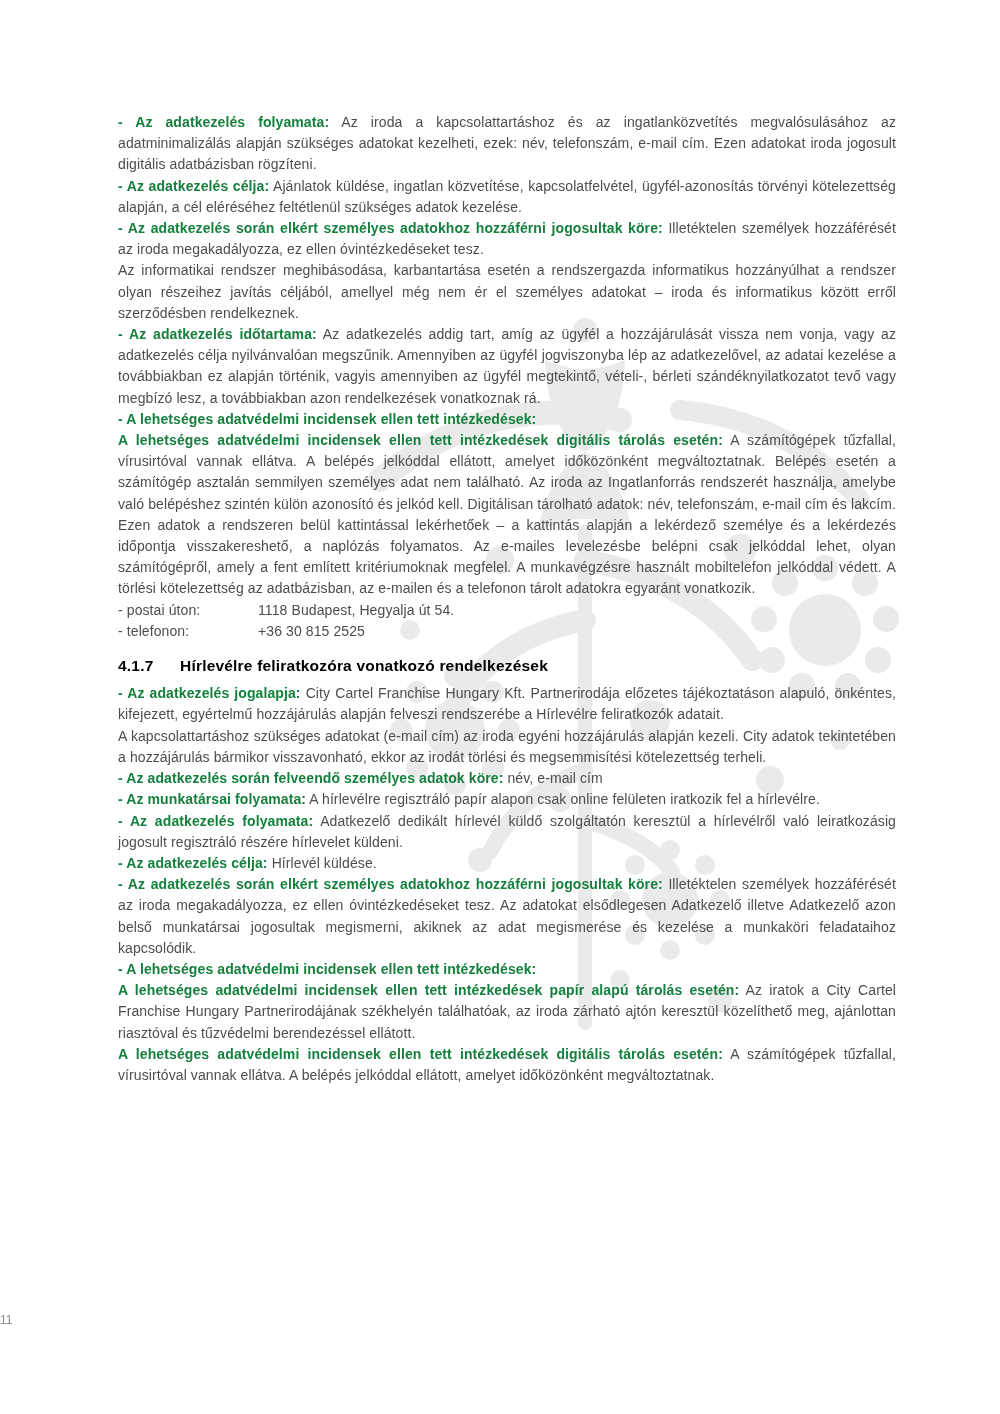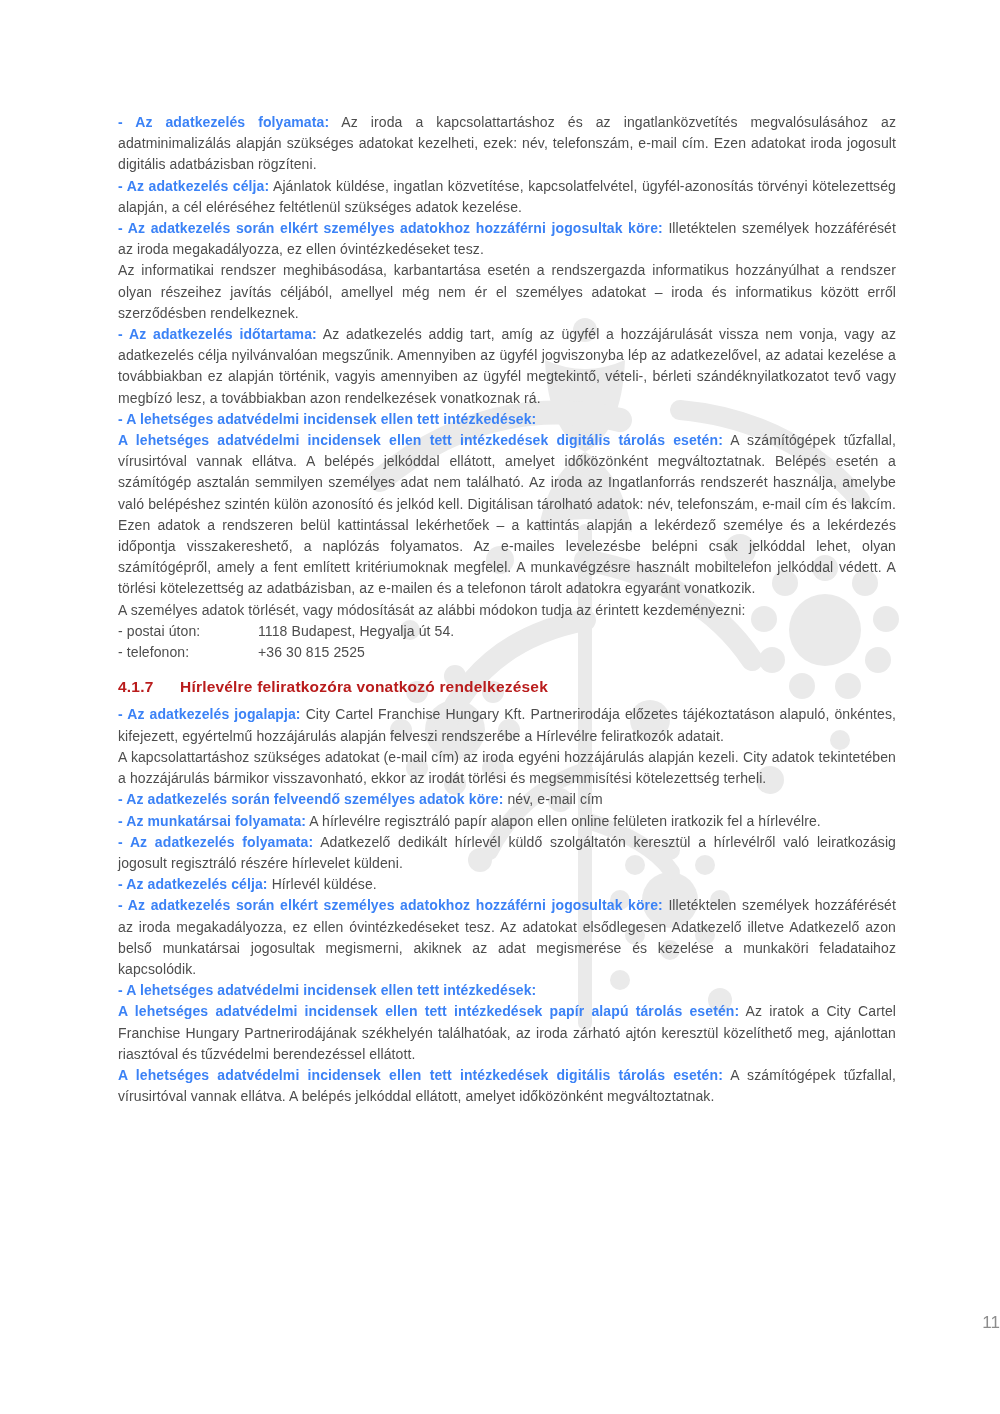--- a/index.html
+++ b/index.html
@@ -21,38 +21,38 @@
     left: 118px; top: 112px;
     width: 778px;
     z-index: 1;
     color: #4d4d4d;
     font-size: 14px;
     line-height: 21.2px;
     letter-spacing: 0.1px;
     text-align: justify;
   }
   .content p { margin: 0; }
-  .lead { font-weight: bold; color: #3b82f6; }
+  .lead { font-weight: bold; color: #15803d; }
   .contact-row { display: flex; text-align: left; }
   .contact-label { width: 140px; flex: 0 0 140px; }
   .section-heading {
     margin: 13px 0 7px 0;
     font-size: 15.5px;
     letter-spacing: 0.2px;
     font-weight: bold;
-    color: #b91c1c;
+    color: #000000;
     text-align: left;
   }
   .heading-number { display: inline-block; width: 62px; }
   .page-number {
     position: absolute;
     top: 1313px; left: 0;
     width: 100%;
-    text-align: right;
-    font-size: 17px;
+    text-align: left;
+    font-size: 12px;
     color: #8c8c8c;
     z-index: 1;
   }
 </style>
 </head>
 <body>
 
 <svg class="watermark" viewBox="0 0 600 740" aria-hidden="true">
   <g fill="#eaeaea" stroke="none">
 
@@ -116,39 +116,38 @@
 
 <div class="content">
 
   <p><span class="lead">- Az adatkezelés folyamata:</span><span> Az iroda a kapcsolattartáshoz és az ingatlanközvetítés megvalósulásához az adatminimalizálás alapján szükséges adatokat kezelheti, ezek: név, telefonszám, e-mail cím. Ezen adatokat iroda jogosult digitális adatbázisban rögzíteni.</span></p>
   <p><span class="lead">- Az adatkezelés célja:</span><span> Ajánlatok küldése, ingatlan közvetítése, kapcsolatfelvétel, ügyfél-azonosítás törvényi kötelezettség alapján, a cél eléréséhez feltétlenül szükséges adatok kezelése.</span></p>
   <p><span class="lead">- Az adatkezelés során elkért személyes adatokhoz hozzáférni jogosultak köre:</span><span> Illetéktelen személyek hozzáférését az iroda megakadályozza, ez ellen óvintézkedéseket tesz.</span></p>
   <p><span class="lead"></span><span>Az informatikai rendszer meghibásodása, karbantartása esetén a rendszergazda informatikus hozzányúlhat a rendszer olyan részeihez javítás céljából, amellyel még nem ér el személyes adatokat – iroda és informatikus között erről szerződésben rendelkeznek.</span></p>
   <p><span class="lead">- Az adatkezelés időtartama:</span><span> Az adatkezelés addig tart, amíg az ügyfél a hozzájárulását vissza nem vonja, vagy az adatkezelés célja nyilvánvalóan megszűnik. Amennyiben az ügyfél jogviszonyba lép az adatkezelővel, az adatai kezelése a továbbiakban ez alapján történik, vagyis amennyiben az ügyfél megtekintő, vételi-, bérleti szándéknyilatkozatot tevő vagy megbízó lesz, a továbbiakban azon rendelkezések vonatkoznak rá.</span></p>
   <p><span class="lead">- A lehetséges adatvédelmi incidensek ellen tett intézkedések:</span><span></span></p>
   <p><span class="lead">A lehetséges adatvédelmi incidensek ellen tett intézkedések digitális tárolás esetén:</span><span> A számítógépek tűzfallal, vírusirtóval vannak ellátva. A belépés jelkóddal ellátott, amelyet időközönként megváltoztatnak. Belépés esetén a számítógép asztalán semmilyen személyes adat nem található. Az iroda az Ingatlanforrás rendszerét használja, amelybe való belépéshez szintén külön azonosító és jelkód kell. Digitálisan tárolható adatok: név, telefonszám, e-mail cím és lakcím. Ezen adatok a rendszeren belül kattintással lekérhetőek – a kattintás alapján a lekérdező személye és a lekérdezés időpontja visszakereshető, a naplózás folyamatos. Az e-mailes levelezésbe belépni csak jelkóddal lehet, olyan számítógépről, amely a fent említett kritériumoknak megfelel. A munkavégzésre használt mobiltelefon jelkóddal védett. A törlési kötelezettség az adatbázisban, az e-mailen és a telefonon tárolt adatokra egyaránt vonatkozik.</span></p>
-  <p><span class="lead"></span><span>A személyes adatok törlését, vagy módosítását az alábbi módokon tudja az érintett kezdeményezni:</span></p>
 
   <div class="contact-row">
     <span class="contact-label">- postai úton:</span>
     <span class="contact-value">1118 Budapest, Hegyalja út 54.</span>
   </div>
   <div class="contact-row">
     <span class="contact-label">- telefonon:</span>
     <span class="contact-value">+36 30 815 2525</span>
   </div>
 
   <h2 class="section-heading">
     <span class="heading-number">4.1.7</span><span>Hírlevélre feliratkozóra vonatkozó rendelkezések</span>
   </h2>
 
   <p><span class="lead">- Az adatkezelés jogalapja:</span><span> City Cartel Franchise Hungary Kft. Partnerirodája előzetes tájékoztatáson alapuló, önkéntes, kifejezett, egyértelmű hozzájárulás alapján felveszi rendszerébe a Hírlevélre feliratkozók adatait.</span></p>
   <p><span class="lead"></span><span>A kapcsolattartáshoz szükséges adatokat (e-mail cím) az iroda egyéni hozzájárulás alapján kezeli. City adatok tekintetében a hozzájárulás bármikor visszavonható, ekkor az irodát törlési és megsemmisítési kötelezettség terheli.</span></p>
   <p><span class="lead">- Az adatkezelés során felveendő személyes adatok köre:</span><span> név, e-mail cím</span></p>
-  <p><span class="lead">- Az munkatársai folyamata:</span><span> A hírlevélre regisztráló papír alapon ellen online felületen iratkozik fel a hírlevélre.</span></p>
+  <p><span class="lead">- Az munkatársai folyamata:</span><span> A hírlevélre regisztráló papír alapon csak online felületen iratkozik fel a hírlevélre.</span></p>
   <p><span class="lead">- Az adatkezelés folyamata:</span><span> Adatkezelő dedikált hírlevél küldő szolgáltatón keresztül a hírlevélről való leiratkozásig jogosult regisztráló részére hírlevelet küldeni.</span></p>
   <p><span class="lead">- Az adatkezelés célja:</span><span> Hírlevél küldése.</span></p>
   <p><span class="lead">- Az adatkezelés során elkért személyes adatokhoz hozzáférni jogosultak köre:</span><span> Illetéktelen személyek hozzáférését az iroda megakadályozza, ez ellen óvintézkedéseket tesz. Az adatokat elsődlegesen Adatkezelő illetve Adatkezelő azon belső munkatársai jogosultak megismerni, akiknek az adat megismerése és kezelése a munkaköri feladataihoz kapcsolódik.</span></p>
   <p><span class="lead">- A lehetséges adatvédelmi incidensek ellen tett intézkedések:</span><span></span></p>
   <p><span class="lead">A lehetséges adatvédelmi incidensek ellen tett intézkedések papír alapú tárolás esetén:</span><span> Az iratok a City Cartel Franchise Hungary Partnerirodájának székhelyén találhatóak, az iroda zárható ajtón keresztül közelíthető meg, ajánlottan riasztóval és tűzvédelmi berendezéssel ellátott.</span></p>
   <p><span class="lead">A lehetséges adatvédelmi incidensek ellen tett intézkedések digitális tárolás esetén:</span><span> A számítógépek tűzfallal, vírusirtóval vannak ellátva. A belépés jelkóddal ellátott, amelyet időközönként megváltoztatnak.</span></p>
 
 </div>
 
 <div class="page-number">11</div>

